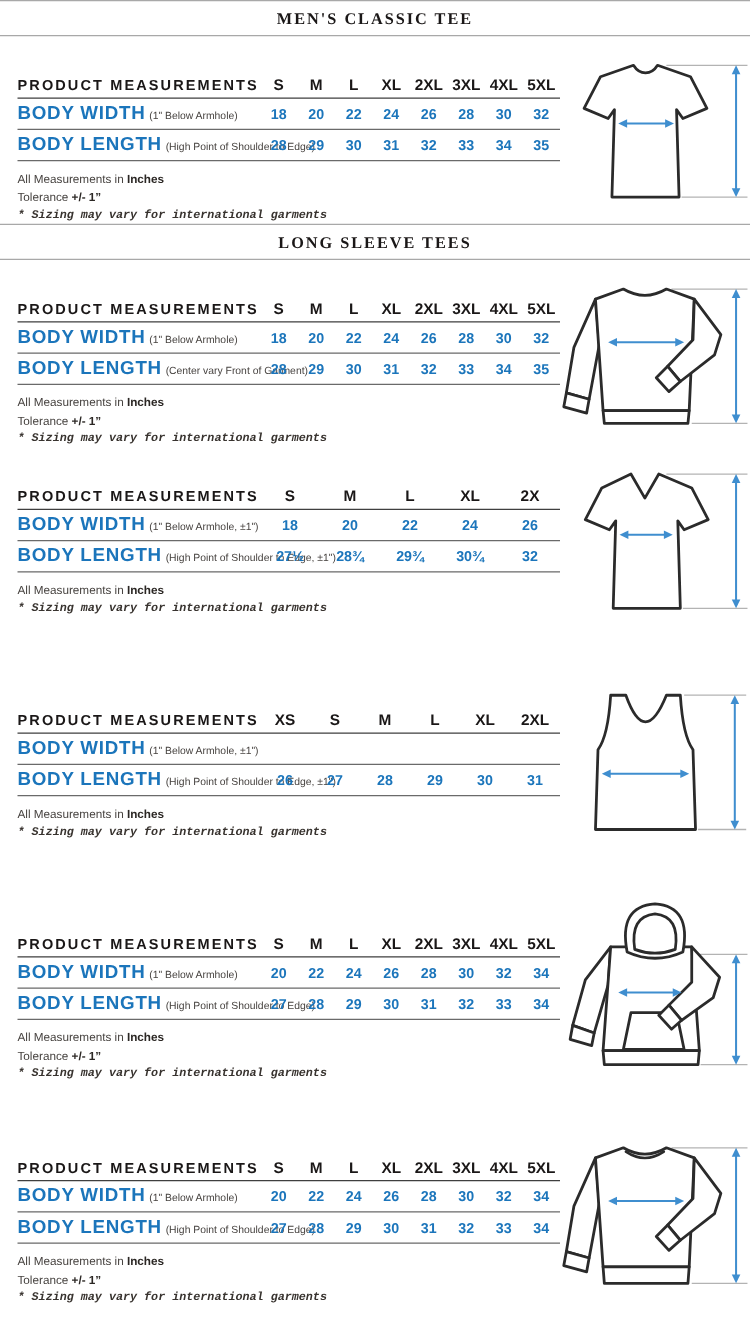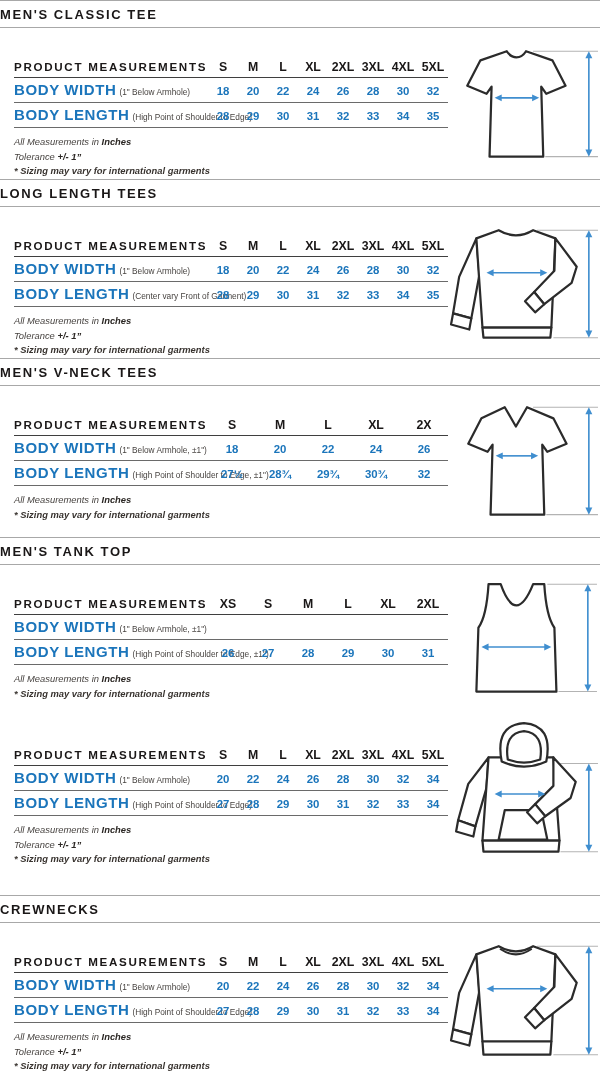--- a/index.html
+++ b/index.html
@@ -4,37 +4,37 @@
 <style>
   :root{
     --blue:#1b75bb; --arrow:#3f8ecf; --divider:#a8a8a8;
     --tline:#6a6a6a; --tline-dark:#3f3f3f; --dark:#221f1f; --note:#474340;
   }
   *{box-sizing:border-box;}
   html,body{margin:0;padding:0;background:#fff;}
   body{width:600px;font-family:"Liberation Sans", sans-serif;color:var(--dark);}
   .chart-section{height:179px;overflow:visible;}
   .section-header{border-top:1px solid var(--divider);border-bottom:1px solid var(--divider);
-    text-align:left;padding:6px 0 5px;}
+    text-align:center;padding:6px 0 5px;font-family:Liberation Serif, serif;}
   .section-title{margin:0;font-size:13px;font-weight:bold;letter-spacing:1.6px;color:#1a1717;}
   .section-body{display:flex;padding-left:14px;}
   .table-col{width:434px;margin-top:29px;flex:none;}
   .t-row{display:flex;align-items:baseline;border-bottom:1.4px solid var(--tline);padding:3px 0 4px;}
   .t-head{border-bottom-color:var(--tline-dark);padding-bottom:3px;}
   .t-label-col{width:194px;display:flex;align-items:baseline;flex:none;}
   .head-label{font-weight:bold;font-size:11.6px;letter-spacing:1.7px;color:#1a1717;white-space:nowrap;}
   .row-label{font-weight:bold;font-size:15px;letter-spacing:.6px;color:var(--blue);white-space:nowrap;}
   .row-note{font-size:8.3px;color:var(--note);white-space:nowrap;margin-left:3px;}
   .t-sizes{display:flex;width:240px;flex:none;}
   .size-cell{flex:1;text-align:center;font-weight:bold;font-size:12.3px;color:#1a1717;}
   .value-cell{flex:1;text-align:center;font-weight:bold;font-size:11.4px;color:var(--blue);}
   .footnotes{margin-top:7px;}
-  .fn{font-size:9.4px;line-height:14.5px;color:var(--note);font-style:italic;}
+  .fn{font-size:9.4px;line-height:14.5px;color:var(--note);}
   .fn b{color:#2b2724;}
-  .fn-italic{font-style:italic;font-weight:bold;color:#38332f;}
+  .fn-italic{font-style:italic;font-weight:bold;color:#38332f;font-family:Liberation Mono, monospace;}
   .art-col{flex:1;display:flex;justify-content:center;align-items:flex-start;margin-top:5px;}
   .art-col svg{display:block;}
 </style>
 </head>
 <body>
 
 <div id="page">
   <section class="chart-section">
     <header class="section-header">
       <h2 class="section-title">MEN'S CLASSIC TEE</h2>
@@ -109,21 +109,21 @@
               <polygon points="139,18 135.6,25 142.4,25" fill="#3f8ecf"></polygon>
               <polygon points="139,122 135.6,115 142.4,115" fill="#3f8ecf"></polygon>
             </g>
           </svg>
         </div>
     </div>
   </section>
 
   <section class="chart-section">
     <header class="section-header">
-      <h2 class="section-title">LONG LENGTH TEES</h2>
+      <h2 class="section-title">LONG SLEEVE TEES</h2>
     </header>
     <div class="section-body">
       <div class="table-col">
         <div class="t-row t-head">
           <div class="t-label-col head-label">PRODUCT MEASUREMENTS</div>
           <div class="t-sizes">
               <div class="size-cell">S</div>
               <div class="size-cell">M</div>
               <div class="size-cell">L</div>
               <div class="size-cell">XL</div>
@@ -192,23 +192,20 @@
               <line x1="139" y1="24" x2="139" y2="118" stroke="#3f8ecf" stroke-width="1.6"></line>
               <polygon points="139,18 135.6,25 142.4,25" fill="#3f8ecf"></polygon>
               <polygon points="139,124 135.6,117 142.4,117" fill="#3f8ecf"></polygon>
             </g>
           </svg>
         </div>
     </div>
   </section>
 
   <section class="chart-section">
-    <header class="section-header">
-      <h2 class="section-title">MEN'S V-NECK TEES</h2>
-    </header>
     <div class="section-body">
       <div class="table-col">
         <div class="t-row t-head">
           <div class="t-label-col head-label">PRODUCT MEASUREMENTS</div>
           <div class="t-sizes">
               <div class="size-cell">S</div>
               <div class="size-cell">M</div>
               <div class="size-cell">L</div>
               <div class="size-cell">XL</div>
               <div class="size-cell">2X</div>
@@ -261,23 +258,20 @@
               <line x1="139" y1="22" x2="139" y2="116" stroke="#3f8ecf" stroke-width="1.6"></line>
               <polygon points="139,16 135.6,23 142.4,23" fill="#3f8ecf"></polygon>
               <polygon points="139,122 135.6,115 142.4,115" fill="#3f8ecf"></polygon>
             </g>
           </svg>
         </div>
     </div>
   </section>
 
   <section class="chart-section">
-    <header class="section-header">
-      <h2 class="section-title">MEN'S TANK TOP</h2>
-    </header>
     <div class="section-body">
       <div class="table-col">
         <div class="t-row t-head">
           <div class="t-label-col head-label">PRODUCT MEASUREMENTS</div>
           <div class="t-sizes">
               <div class="size-cell">XS</div>
               <div class="size-cell">S</div>
               <div class="size-cell">M</div>
               <div class="size-cell">L</div>
               <div class="size-cell">XL</div>
@@ -409,23 +403,20 @@
               <line x1="139" y1="48" x2="139" y2="123" stroke="#3f8ecf" stroke-width="1.6"></line>
               <polygon points="139,42 135.6,49 142.4,49" fill="#3f8ecf"></polygon>
               <polygon points="139,129 135.6,122 142.4,122" fill="#3f8ecf"></polygon>
             </g>
           </svg>
         </div>
     </div>
   </section>
 
   <section class="chart-section">
-    <header class="section-header">
-      <h2 class="section-title">CREWNECKS</h2>
-    </header>
     <div class="section-body">
       <div class="table-col">
         <div class="t-row t-head">
           <div class="t-label-col head-label">PRODUCT MEASUREMENTS</div>
           <div class="t-sizes">
               <div class="size-cell">S</div>
               <div class="size-cell">M</div>
               <div class="size-cell">L</div>
               <div class="size-cell">XL</div>
               <div class="size-cell">2XL</div>

